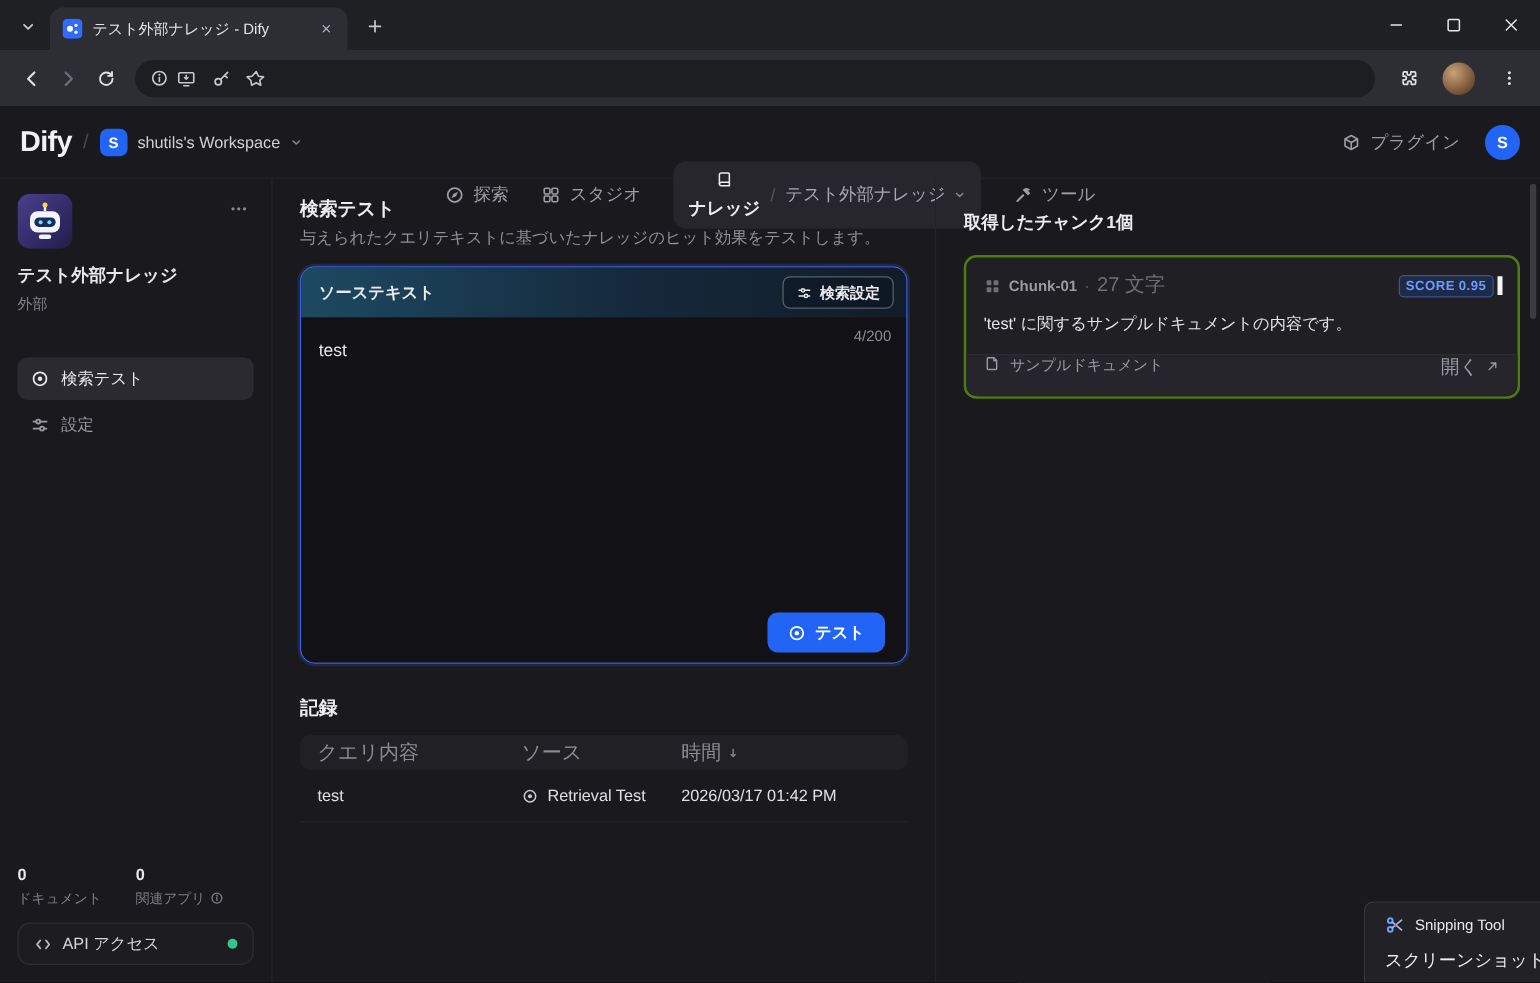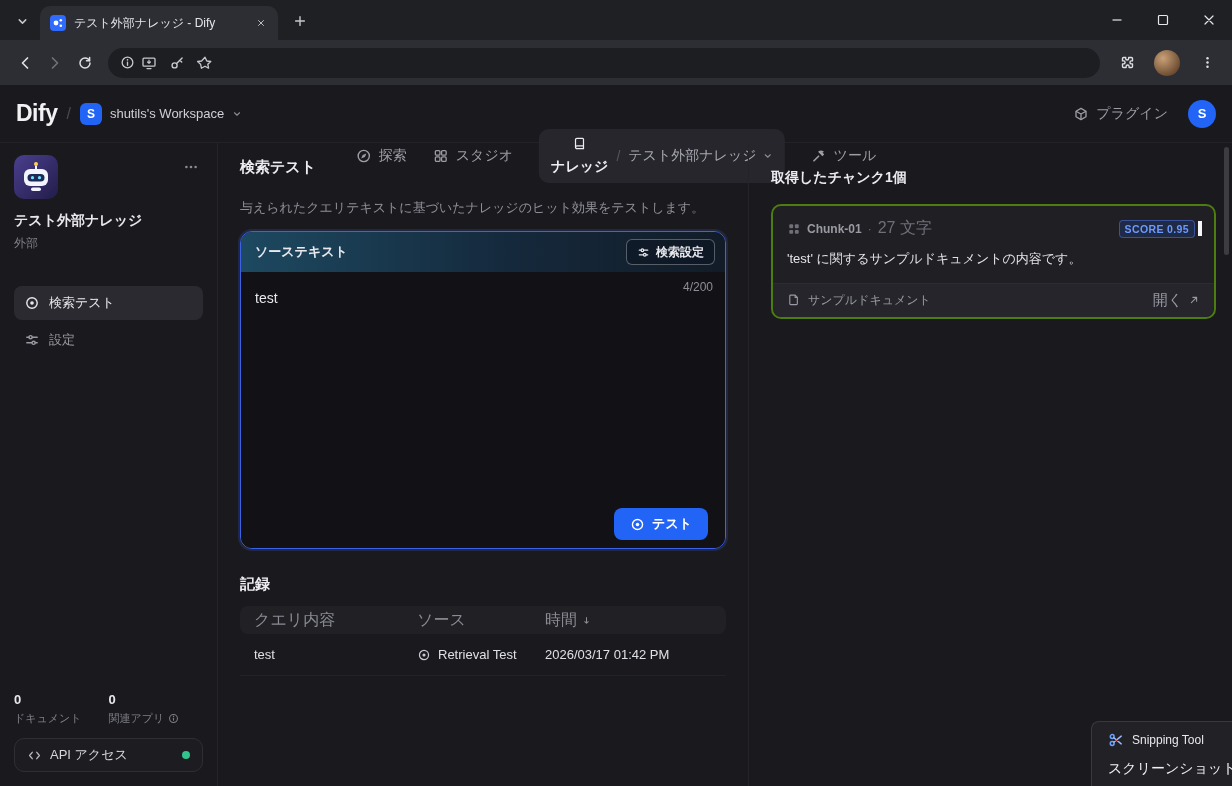--- a/index.html
+++ b/index.html
@@ -57,21 +57,21 @@
   .stats { display:flex; margin-bottom:12px; }
   .stat { width:100px; }
   .stat-val { font-size:13px; font-weight:700; color:#e8e8ec; }
   .stat-label { margin-top:4px; font-size:11px; color:#7f7f88; display:flex; align-items:center; gap:4px; }
   .api-btn { width:100%; height:34px; border:1px solid #2e2e34; background:#1d1d21; border-radius:10px; display:flex; align-items:center; gap:8px; padding:0 12px; color:#d5d5da; font-size:13px; }
   .green-dot { width:8px; height:8px; border-radius:50%; background:#31c48d; margin-left:auto; }
 
   
   .main { width:530px; padding:15px 22px 0; }
   .main-title { font-size:15px; font-weight:700; color:#ececf1; }
-  .main-desc { margin-top:22px; font-size:13px; color:#8f8f98; }
+  .main-desc { margin-top:4px; font-size:13px; color:#8f8f98; }
   .src-panel { margin-top:14px; height:318px; border:1px solid #3c62e8; border-radius:12px; box-shadow:0 0 0 2px rgba(60,98,232,0.20); overflow:hidden; display:flex; flex-direction:column; }
   .src-header { height:40px; flex:none; display:flex; align-items:center; padding:0 10px 0 14px; background:linear-gradient(90deg,#1d4961,#15293c 55%,#121c28); }
   .src-title { font-size:13px; font-weight:700; color:#e9e9ee; }
   .settings-btn { margin-left:auto; height:26px; display:flex; align-items:center; gap:6px; padding:0 10px; border-radius:6px; background:rgba(10,18,32,0.45); border:1px solid rgba(255,255,255,0.30); color:#e9e9ee; font-size:12px; font-weight:600; }
   .src-body { position:relative; flex:1; background:#121216; padding:18px 14px; }
   .counter { position:absolute; top:8px; right:12px; font-size:12px; color:#8d8d96; }
   .query-text { font-size:14px; color:#e8e8ec; outline:none; min-height:160px; }
   .test-btn { position:absolute; right:17px; bottom:8px; height:32px; display:flex; align-items:center; gap:7px; padding:0 16px; border:none; border-radius:8px; background:#2264f6; color:#fff; font-size:13px; font-weight:600; }
 
   .rec-title { margin-top:26px; font-size:15px; font-weight:700; color:#ececf1; }
@@ -86,21 +86,21 @@
   .res-title { font-size:14px; font-weight:700; color:#ececf1; }
   .chunk-card { margin-top:17px; background:#1f1f24; border:2px solid #4d7c0f; border-radius:10px; }
   .chunk-head { display:flex; align-items:center; gap:6px; padding:12px 12px 0 14px; }
   .chunk-id { font-size:12px; font-weight:600; color:#9a9aa3; }
   .chunk-sep { font-size:12px; color:#6f6f78; }
   .chunk-chars { font-size:16px; color:#6f6f78; }
   .score-wrap { margin-left:auto; display:flex; align-items:center; }
   .score-badge { display:flex; align-items:center; gap:3px; padding:2px 5px; border-radius:4px; background:rgba(34,100,246,0.16); border:1px solid rgba(91,134,255,0.45); color:#6d9aff; font-size:10.5px; font-weight:700; letter-spacing:0.4px; }
   .text-cursor { width:4px; height:15px; background:#f5f6f8; margin-left:3px; }
   .chunk-content { padding:10px 14px 14px; font-size:13px; color:#e4e4ea; line-height:1.5; }
-  .chunk-foot { height:34px; display:flex; align-items:center; padding:0 14px; gap:7px; background:#25252b; border-top:1px solid #2c2c33; border-radius:0 0 10px 10px; }
+  .chunk-foot { height:34px; display:flex; align-items:flex-start; padding:0 14px; gap:7px; background:#25252b; border-top:1px solid #2c2c33; border-radius:0 0 10px 10px; }
   .chunk-doc { font-size:12px; color:#9a9aa4; }
   .open-link { margin-left:auto; display:flex; align-items:center; gap:5px; background:transparent; border:none; color:#9a9aa4; font-size:15px; }
 
   .scroll-thumb { position:absolute; right:3px; top:147px; width:5px; height:108px; border-radius:3px; background:#3c3c41; }
 
   
   .toast { position:absolute; right:0; bottom:0; width:141px; height:65px; background:#222226; border-top:1px solid #38383e; border-left:1px solid #38383e; border-top-left-radius:8px; padding:10px 0 0 16px; overflow:hidden; z-index:20; }
   .toast-head { display:flex; align-items:center; gap:8px; }
   .toast-app { font-size:12px; color:#e8e8ec; white-space:nowrap; }
   .toast-msg { margin-top:12px; font-size:14px; color:#eef0f4; white-space:nowrap; }

